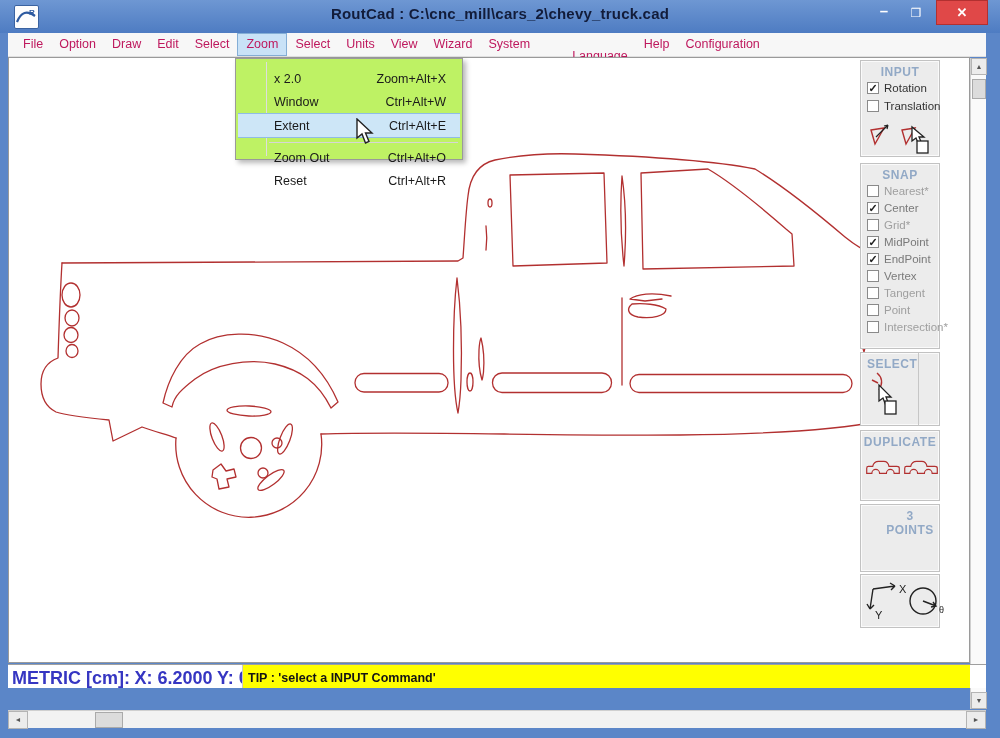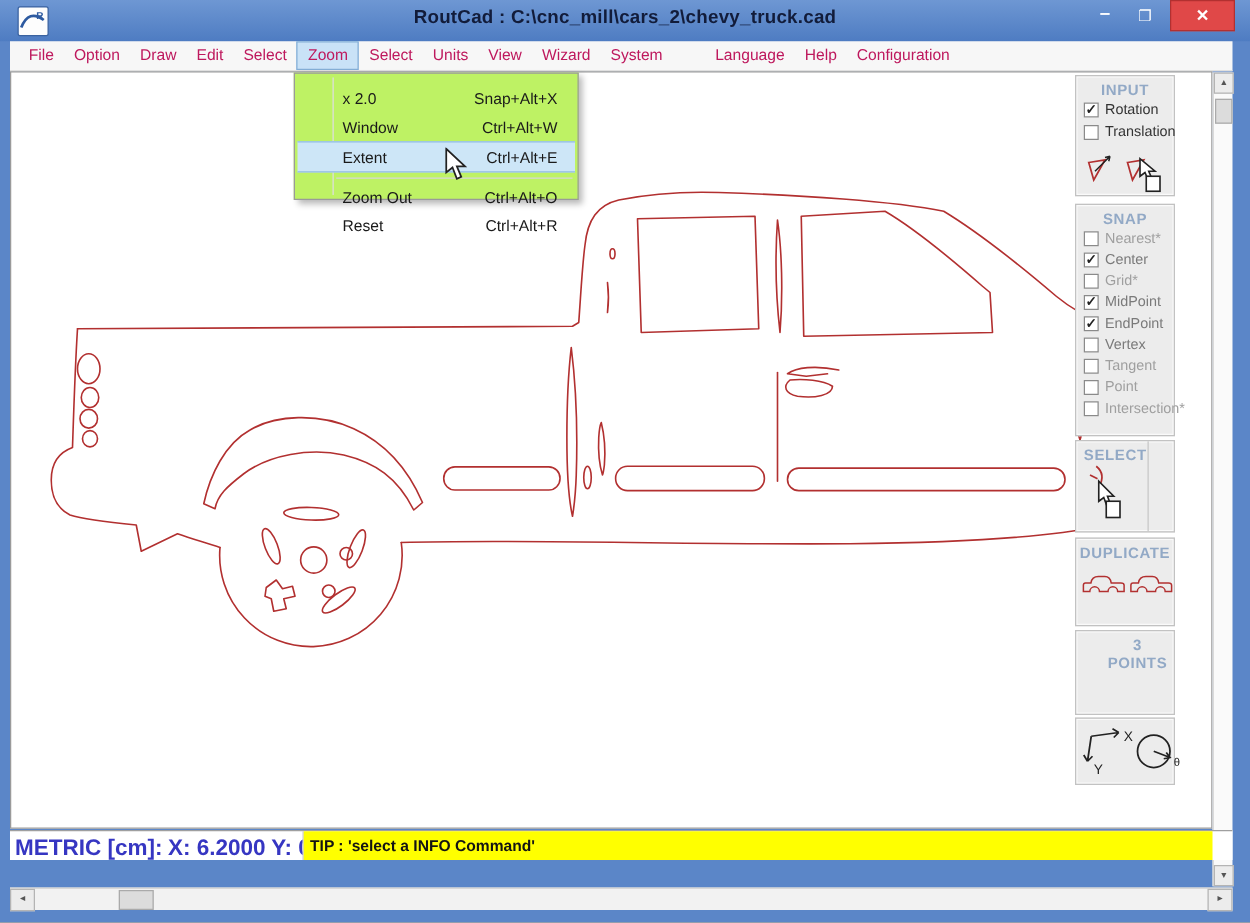--- a/index.html
+++ b/index.html
@@ -18,21 +18,21 @@
   .btn-min{left:872px;font-weight:bold;font-size:15px;line-height:18px;}
   .btn-max{left:904px;font-size:12px;}
   .btn-close{left:936px;top:0;width:52px;height:25px;background:#e04848;border:1px solid #b23030;
     color:#fff;font-weight:bold;line-height:24px;font-size:13px;}
 
   
   .menubar{position:absolute;left:8px;top:33px;width:978px;height:24px;background:#f7f7f7;
     display:flex;align-items:stretch;padding-left:7px;border-bottom:1px solid #e0e0e0;}
   .menu-item{font-size:12.5px;color:#be185d;padding:0 8px;line-height:23px;white-space:nowrap;}
   .menu-item.active{background:#c9e2f7;border:1px solid #84aed6;line-height:21px;}
-  .menu-item.gap{margin-left:26px;}
+  .menu-item.gap{margin-left:26px;margin-top:12px;}
 
   
   .canvas{position:absolute;left:8px;top:57px;width:962px;height:606px;background:#ffffff;
     border:1px solid #9a9a9a;}
   .canvas svg{position:absolute;left:0;top:0;}
 
   
   .vscroll{position:absolute;left:970px;top:58px;width:16px;height:651px;background:#fafafa;
     border-left:1px solid #cfcfcf;}
   .sbtn{position:absolute;left:0;width:16px;height:17px;background:#ececec;border:1px solid #b4b4b4;
@@ -287,35 +287,35 @@
     <div class="sbtn" style="top:634px;"><span>▼</span></div>
   </div>
 
   <div class="srow srow1">
     <div class="scell-left">
       <span class="metric">METRIC [cm]:</span>
       <span class="metric">X: 6.2000</span>
       <span class="metric">Y: 0.1000</span>
     </div>
     <div class="scell-right tip">
-      <span class="tiptext">TIP : 'select a INFO Command'</span>
+      <span class="tiptext">TIP : 'select a INPUT Command'</span>
     </div>
   </div>
 
   <div class="hscroll">
     <div class="hbtn" style="left:0;"><span>◄</span></div>
     <div class="hthumb"></div>
     <div class="hbtn" style="right:0;"><span>►</span></div>
   </div>
 
   <div class="dropdown">
     <div class="gutter"></div>
     <div class="drow">
       <span class="dlabel">x 2.0</span>
-      <span class="dshort">Snap+Alt+X</span>
+      <span class="dshort">Zoom+Alt+X</span>
     </div>
     <div class="drow">
       <span class="dlabel">Window</span>
       <span class="dshort">Ctrl+Alt+W</span>
     </div>
     <div class="drow hl">
       <span class="dlabel">Extent</span>
       <span class="dshort">Ctrl+Alt+E</span>
     </div>
     <div class="dsep"></div>

